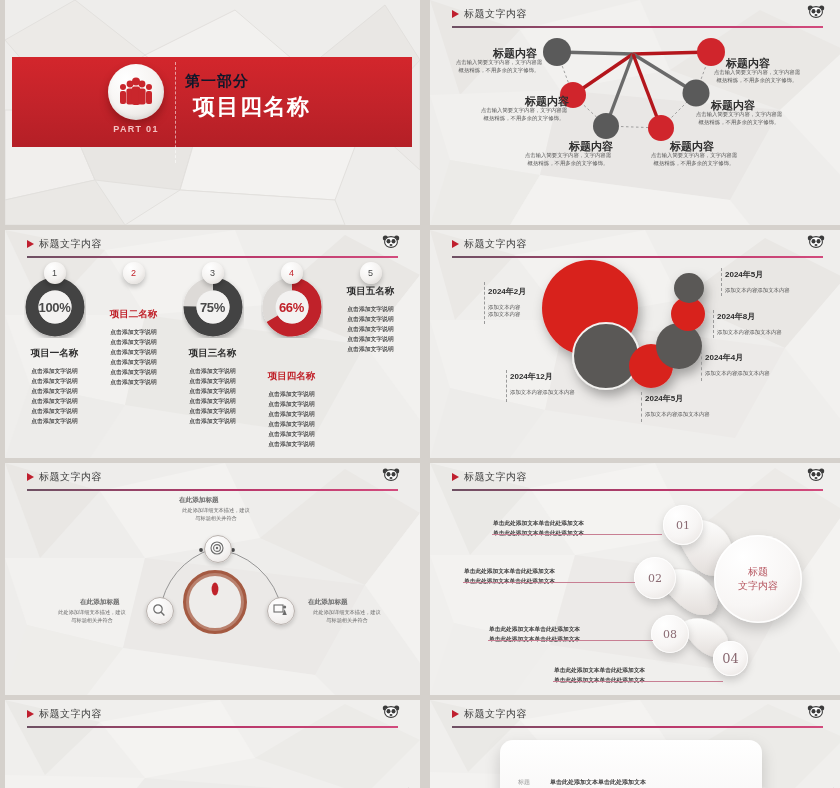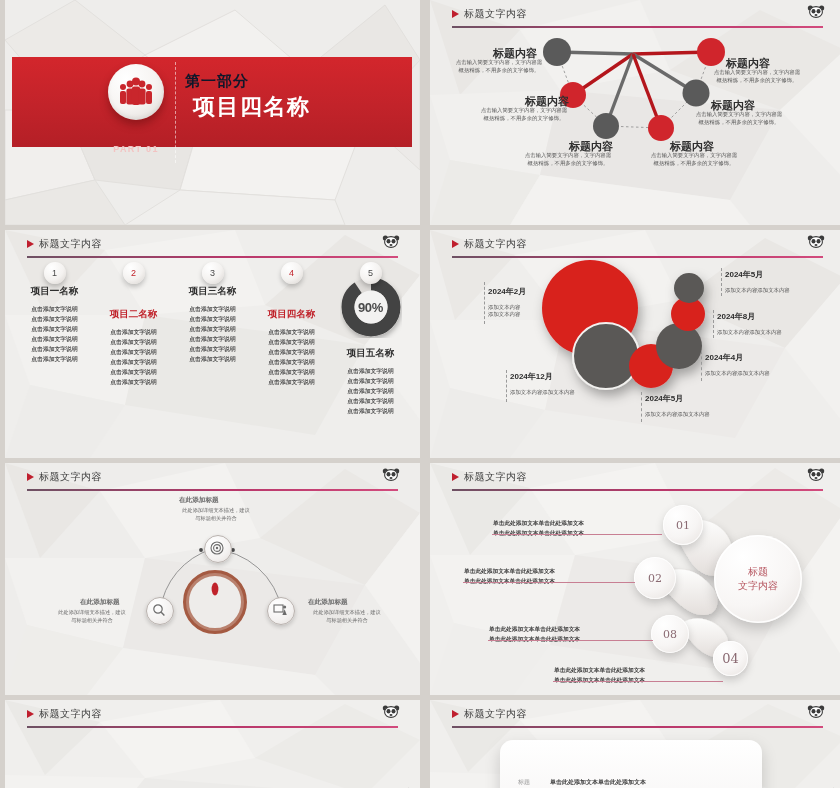--- a/index.html
+++ b/index.html
@@ -30,21 +30,21 @@
   
   .s1 .band{position:absolute;left:7px;right:8px;top:57px;height:90px;
     background:linear-gradient(180deg,#d3262c 0%,#c2232a 55%,#b41f26 100%);}
   .s1 .dash{position:absolute;left:170px;top:62px;bottom:62px;width:0;
     border-left:1px dashed rgba(255,255,255,.55);}
   .s1 .badge{position:absolute;left:103px;top:64px;width:56px;height:56px;border-radius:50%;
     background:radial-gradient(circle at 32% 26%,#ffffff 0%,#f6f4f2 52%,#ded9d4 100%);
     box-shadow:0 5px 9px rgba(90,10,12,.45), inset 0 -2px 4px rgba(0,0,0,.07);}
   .s1 .badge svg{position:absolute;left:9px;top:12px;}
   .s1 .part{position:absolute;left:103px;top:124px;width:56px;text-align:center;
-    font-size:9px;letter-spacing:1.3px;color:#f3c3c2;font-weight:bold;margin-top:20px;}
+    font-size:9px;letter-spacing:1.3px;color:#f3c3c2;font-weight:bold;}
   .s1 .t1{position:absolute;left:180px;top:72px;font-size:15px;color:#0f172a;font-weight:bold;
     letter-spacing:1px;}
   .s1 .t2{position:absolute;left:188px;top:92px;font-size:22px;color:#fff;font-weight:bold;
     letter-spacing:1.5px;}
 
   
   .net{position:absolute;inset:0;}
   .net .nlab{position:absolute;font-size:11px;color:#2f2f2f;font-weight:bold;white-space:nowrap;
     font-family:Liberation Mono, monospace;}
   .net .ndesc{position:absolute;font-size:5.4px;color:#555;line-height:1.55;text-align:center;
@@ -254,53 +254,79 @@
           <circle cx="14.6" cy="3" r="2.6" fill="#3b3b3b"></circle>
         <ellipse cx="9" cy="7" rx="6.4" ry="5.4" fill="#fff" stroke="#3b3b3b" stroke-width="1.1"></ellipse>
         <ellipse cx="6.5" cy="6.2" rx="2" ry="2.3" fill="#3b3b3b"></ellipse>
         <ellipse cx="11.5" cy="6.2" rx="2" ry="2.3" fill="#3b3b3b"></ellipse>
         <ellipse cx="9" cy="10" rx="1.5" ry="1" fill="#3b3b3b"></ellipse>
       </svg>
     </span>
     <div class="rings" id="ring-row">
         <div class="rcol">
           <div class="rnum">1</div>
+          <div class="ring">
+            <svg width="62" height="62" viewBox="0 0 62 62" style="position:absolute;left:0;top:0;">
+              <defs>
+                <filter id="rs0" x="-40%" y="-40%" width="190%" height="190%">
+                  <feDropShadow dx="1" dy="3" stdDeviation="2.4" flood-color="#000" flood-opacity=".28"></feDropShadow>
+                </filter>
+              </defs>
+              <circle cx="31" cy="31" r="23" fill="none" stroke="#dddad7" stroke-width="13" filter="url(#rs0)"></circle>
+              <circle cx="31" cy="31" r="23" fill="none" stroke="#434343" stroke-width="13" stroke-dasharray="144.5 0.0" transform="rotate(-90 31 31)"></circle>
+              <circle cx="31" cy="31" r="16.5" fill="#f3f2f1"></circle>
+            </svg>
+            <div class="pct">100%</div>
+          </div>
           <div class="rname">项目一名称</div>
           <div class="rlines">点击添加文字说明<br>点击添加文字说明<br>点击添加文字说明<br>点击添加文字说明<br>点击添加文字说明<br>点击添加文字说明</div>
         </div>
         <div class="rcol">
           <div class="rnum on">2</div>
           <div class="rname on">项目二名称</div>
           <div class="rlines">点击添加文字说明<br>点击添加文字说明<br>点击添加文字说明<br>点击添加文字说明<br>点击添加文字说明<br>点击添加文字说明</div>
         </div>
         <div class="rcol">
           <div class="rnum">3</div>
+          <div class="ring">
+            <svg width="62" height="62" viewBox="0 0 62 62" style="position:absolute;left:0;top:0;">
+              <defs>
+                <filter id="rs2" x="-40%" y="-40%" width="190%" height="190%">
+                  <feDropShadow dx="1" dy="3" stdDeviation="2.4" flood-color="#000" flood-opacity=".28"></feDropShadow>
+                </filter>
+              </defs>
+              <circle cx="31" cy="31" r="23" fill="none" stroke="#dddad7" stroke-width="13" filter="url(#rs2)"></circle>
+              <circle cx="31" cy="31" r="23" fill="none" stroke="#434343" stroke-width="13" stroke-dasharray="108.4 36.1" transform="rotate(-90 31 31)"></circle>
+              <circle cx="31" cy="31" r="16.5" fill="#f3f2f1"></circle>
+            </svg>
+            <div class="pct">75%</div>
+          </div>
           <div class="rname">项目三名称</div>
           <div class="rlines">点击添加文字说明<br>点击添加文字说明<br>点击添加文字说明<br>点击添加文字说明<br>点击添加文字说明<br>点击添加文字说明</div>
         </div>
         <div class="rcol">
           <div class="rnum on">4</div>
+          <div class="ring">
+            <svg width="62" height="62" viewBox="0 0 62 62" style="position:absolute;left:0;top:0;">
+              <defs>
+                <filter id="rs3" x="-40%" y="-40%" width="190%" height="190%">
+                  <feDropShadow dx="1" dy="3" stdDeviation="2.4" flood-color="#000" flood-opacity=".28"></feDropShadow>
+                </filter>
+              </defs>
+              <circle cx="31" cy="31" r="23" fill="none" stroke="#dddad7" stroke-width="13" filter="url(#rs3)"></circle>
+              <circle cx="31" cy="31" r="23" fill="none" stroke="#c0222a" stroke-width="13" stroke-dasharray="95.4 49.1" transform="rotate(-90 31 31)"></circle>
+              <circle cx="31" cy="31" r="16.5" fill="#f3f2f1"></circle>
+            </svg>
+            <div class="pct on">66%</div>
+          </div>
           <div class="rname on">项目四名称</div>
           <div class="rlines">点击添加文字说明<br>点击添加文字说明<br>点击添加文字说明<br>点击添加文字说明<br>点击添加文字说明<br>点击添加文字说明</div>
         </div>
         <div class="rcol">
           <div class="rnum">5</div>
-          <div class="ring">
-            <svg width="62" height="62" viewBox="0 0 62 62" style="position:absolute;left:0;top:0;">
-              <defs>
-                <filter id="rs4" x="-40%" y="-40%" width="190%" height="190%">
-                  <feDropShadow dx="1" dy="3" stdDeviation="2.4" flood-color="#000" flood-opacity=".28"></feDropShadow>
-                </filter>
-              </defs>
-              <circle cx="31" cy="31" r="23" fill="none" stroke="#dddad7" stroke-width="13" filter="url(#rs4)"></circle>
-              <circle cx="31" cy="31" r="23" fill="none" stroke="#434343" stroke-width="13" stroke-dasharray="130.1 14.5" transform="rotate(-90 31 31)"></circle>
-              <circle cx="31" cy="31" r="16.5" fill="#f3f2f1"></circle>
-            </svg>
-            <div class="pct">90%</div>
-          </div>
           <div class="rname">项目五名称</div>
           <div class="rlines">点击添加文字说明<br>点击添加文字说明<br>点击添加文字说明<br>点击添加文字说明<br>点击添加文字说明</div>
         </div>
       </div>
   </div>
 
   <div class="slide s4">
     <div class="poly">
       <svg viewBox="0 0 415 228" preserveAspectRatio="none">
         <rect width="415" height="228" fill="#efeeec"></rect>

